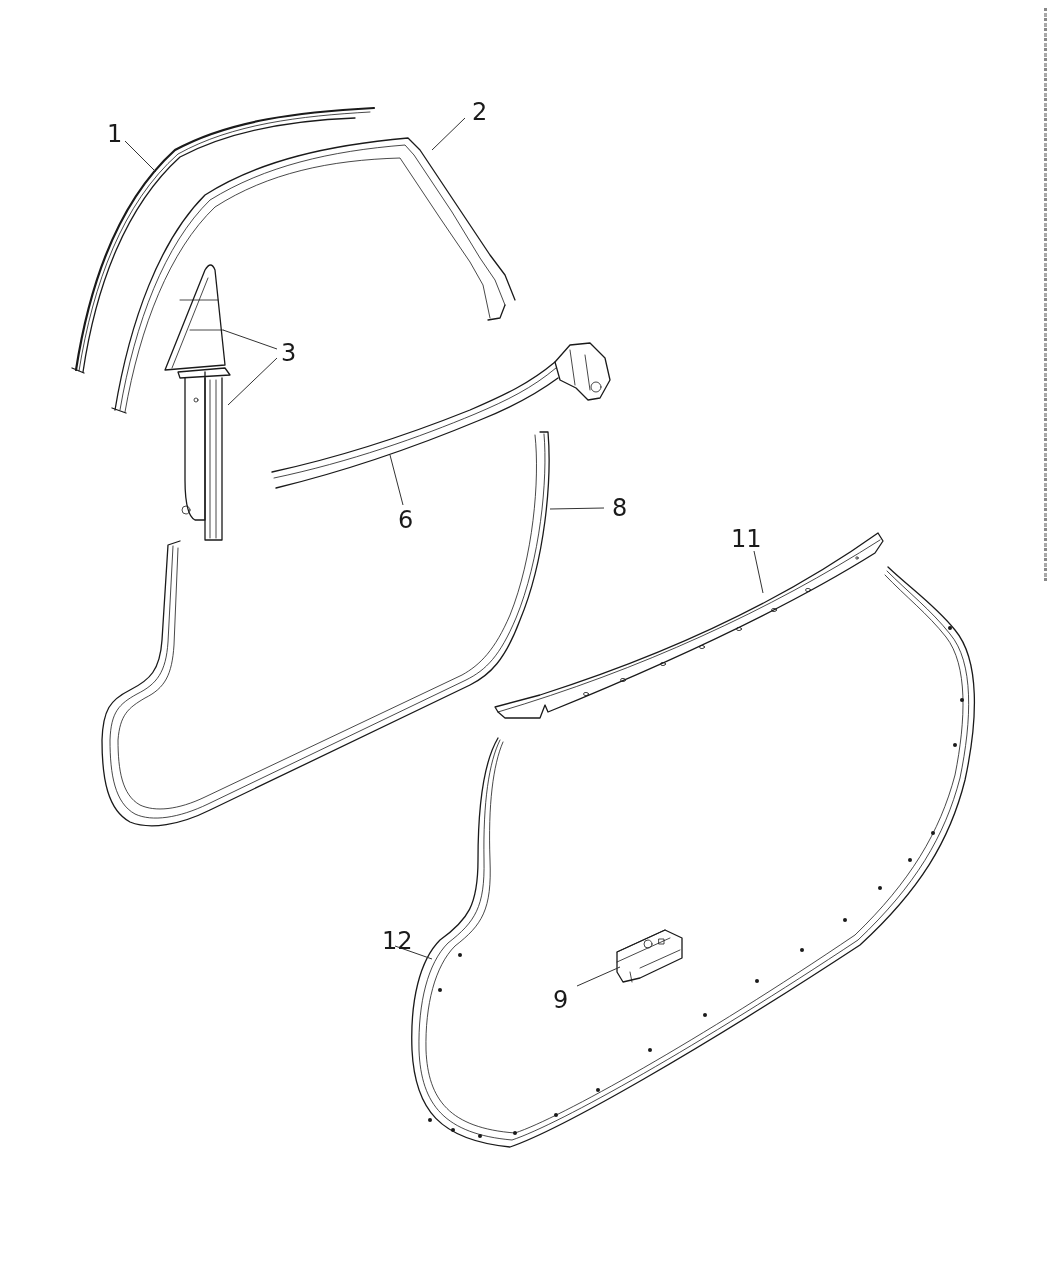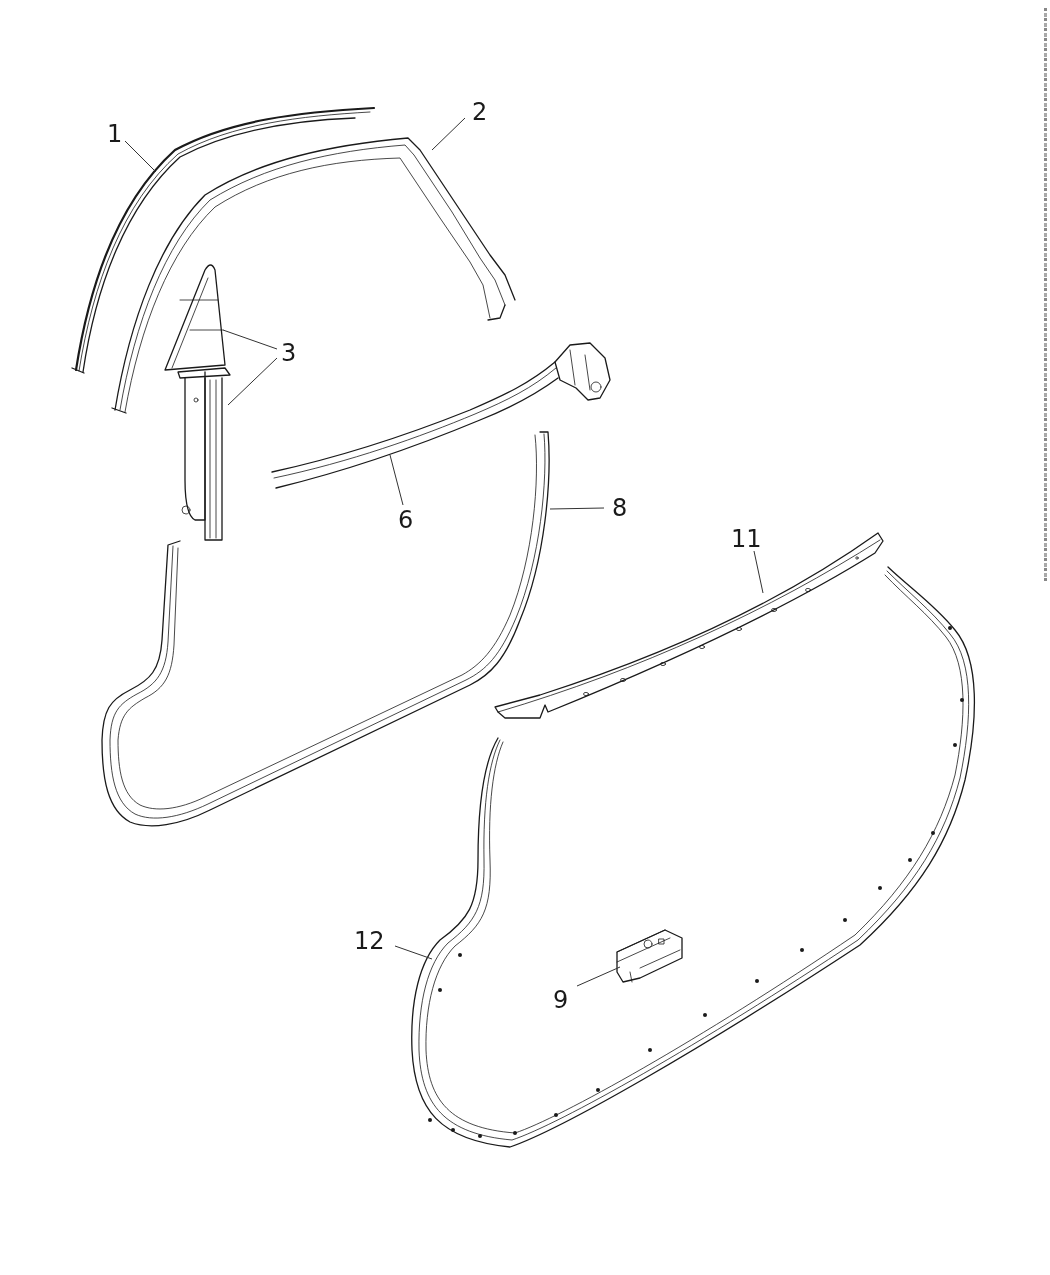--- a/index.html
+++ b/index.html
@@ -123,17 +123,17 @@
       <path class="leader" d="M577 986 L 620 967"></path>
     </g>
   </svg>
 
   <span class="callout" style="left:107px; top:122px;">1</span>
   <span class="callout" style="left:472px; top:100px;">2</span>
   <span class="callout" style="left:281px; top:341px;">3</span>
   <span class="callout" style="left:398px; top:508px;">6</span>
   <span class="callout" style="left:612px; top:496px;">8</span>
   <span class="callout" style="left:731px; top:527px;">11</span>
-  <span class="callout" style="left:354px; top:929px;">12</span>
+  <span class="callout" style="left:382px; top:929px;">12</span>
   <span class="callout" style="left:553px; top:988px;">9</span>
 
   <div class="edge-strip"></div>
 </div>
 
 </body></html>

